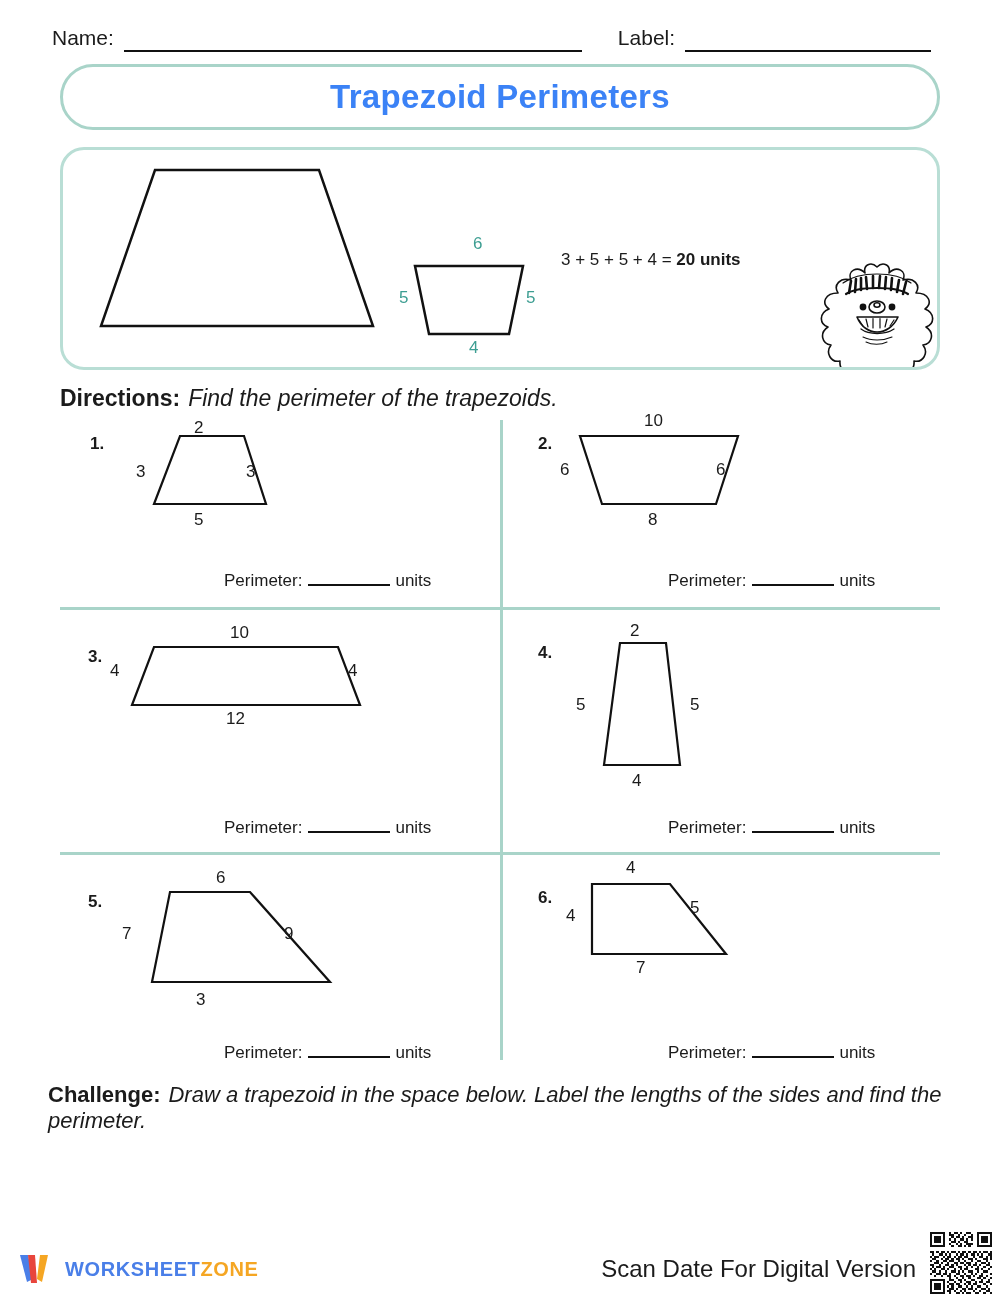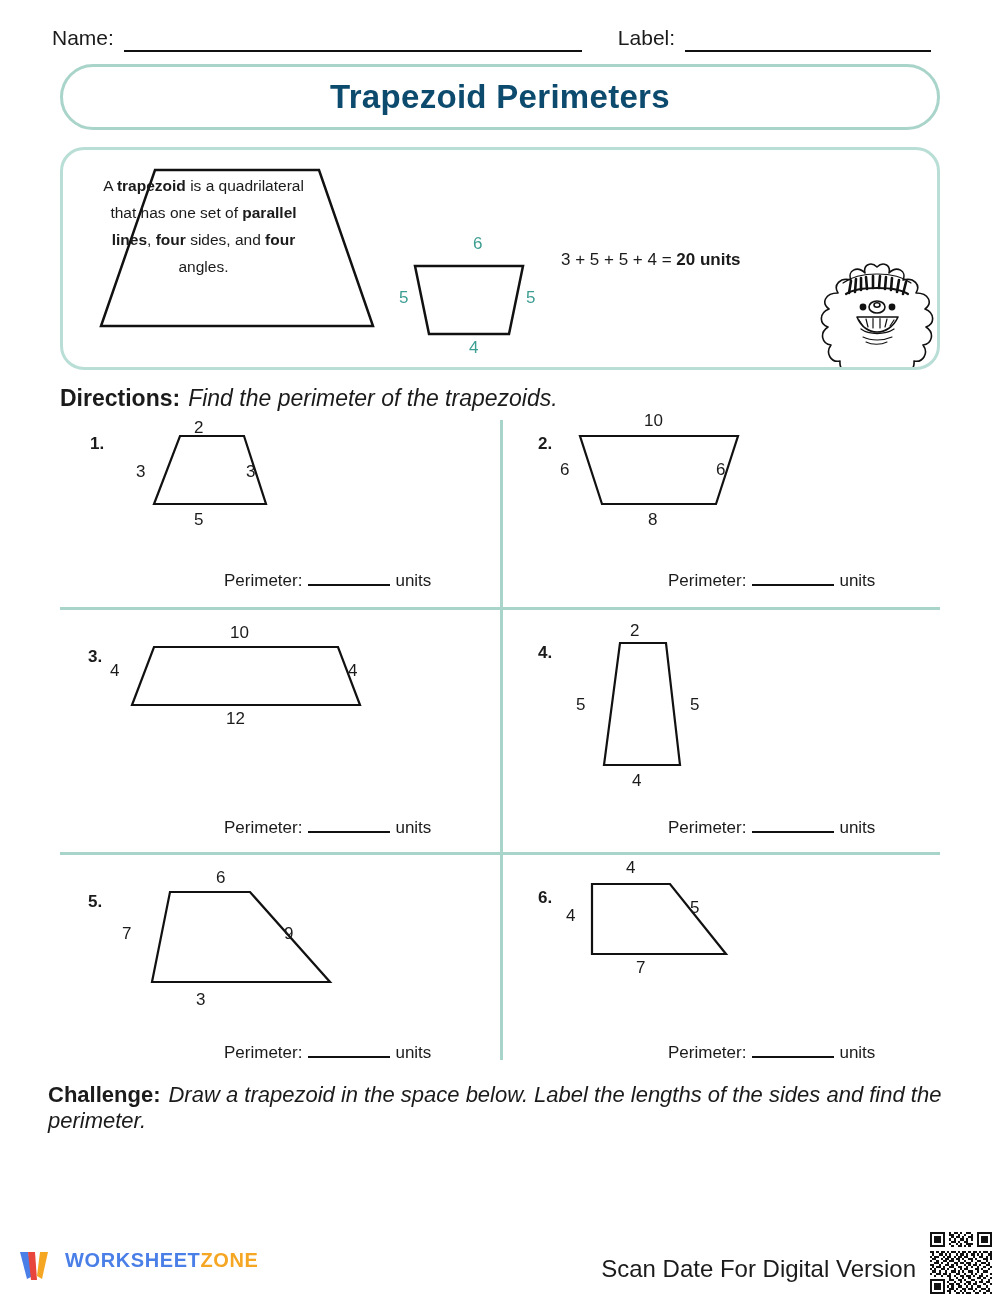--- a/index.html
+++ b/index.html
@@ -50,21 +50,21 @@
     border: 3px solid #a9d4c9;
     border-radius: 33px;
     box-sizing: border-box;
     display: flex;
     align-items: center;
     justify-content: center;
   }
   .title-text {
     font-size: 33px;
     font-weight: bold;
-    color: #0c4a6e;
+    color: #3b82f6;
     letter-spacing: .3px;
   }
 
   
   .info-panel {
     position: absolute;
     left: 60px;
     top: 147px;
     width: 880px;
     height: 223px;
@@ -213,21 +213,21 @@
   }
   .challenge .c-lab { font-weight: bold; }
   .challenge .c-txt { font-style: italic; margin-left: 8px; }
 
   
   .logo {
     position: absolute;
     left: 18px;
     top: 1249px;
     display: flex;
-    align-items: flex-start;
+    align-items: center;
     height: 40px;
   }
   .logo-word {
     font-size: 20px;
     font-weight: bold;
     letter-spacing: .6px;
     margin-left: 9px;
   }
   .logo-word .w1 { color: #4a7fe8; }
   .logo-word .w2 { color: #f5a623; }
@@ -261,23 +261,20 @@
 <div class="title-pill">
   <div class="title-text">Trapezoid Perimeters</div>
 </div>
 
 <div class="info-panel">
 
   <div class="def-shape">
     <svg viewBox="0 0 280 165" width="280" height="165">
       <polygon points="58,4 222,4 276,160 4,160" fill="#ffffff" stroke="#111111" stroke-width="2.5"></polygon>
     </svg>
-  </div>
-  <div class="def-text">
-    <span>A </span><b>trapezoid</b><span> is a quadrilateral that has one set of </span><b>parallel lines</b><span>, </span><b>four</b><span> sides, and </span><b>four</b><span> angles.</span>
   </div>
 
 
   <div class="ex-shape">
     <svg viewBox="0 0 140 120" width="140" height="120">
       <polygon points="12,28 120,28 106,96 26,96" fill="#ffffff" stroke="#111111" stroke-width="2.5"></polygon>
     </svg>
   </div>
   <span class="ex-lbl" style="left:410px;top:84px;">6</span>
   <span class="ex-lbl" style="left:336px;top:138px;">5</span>

